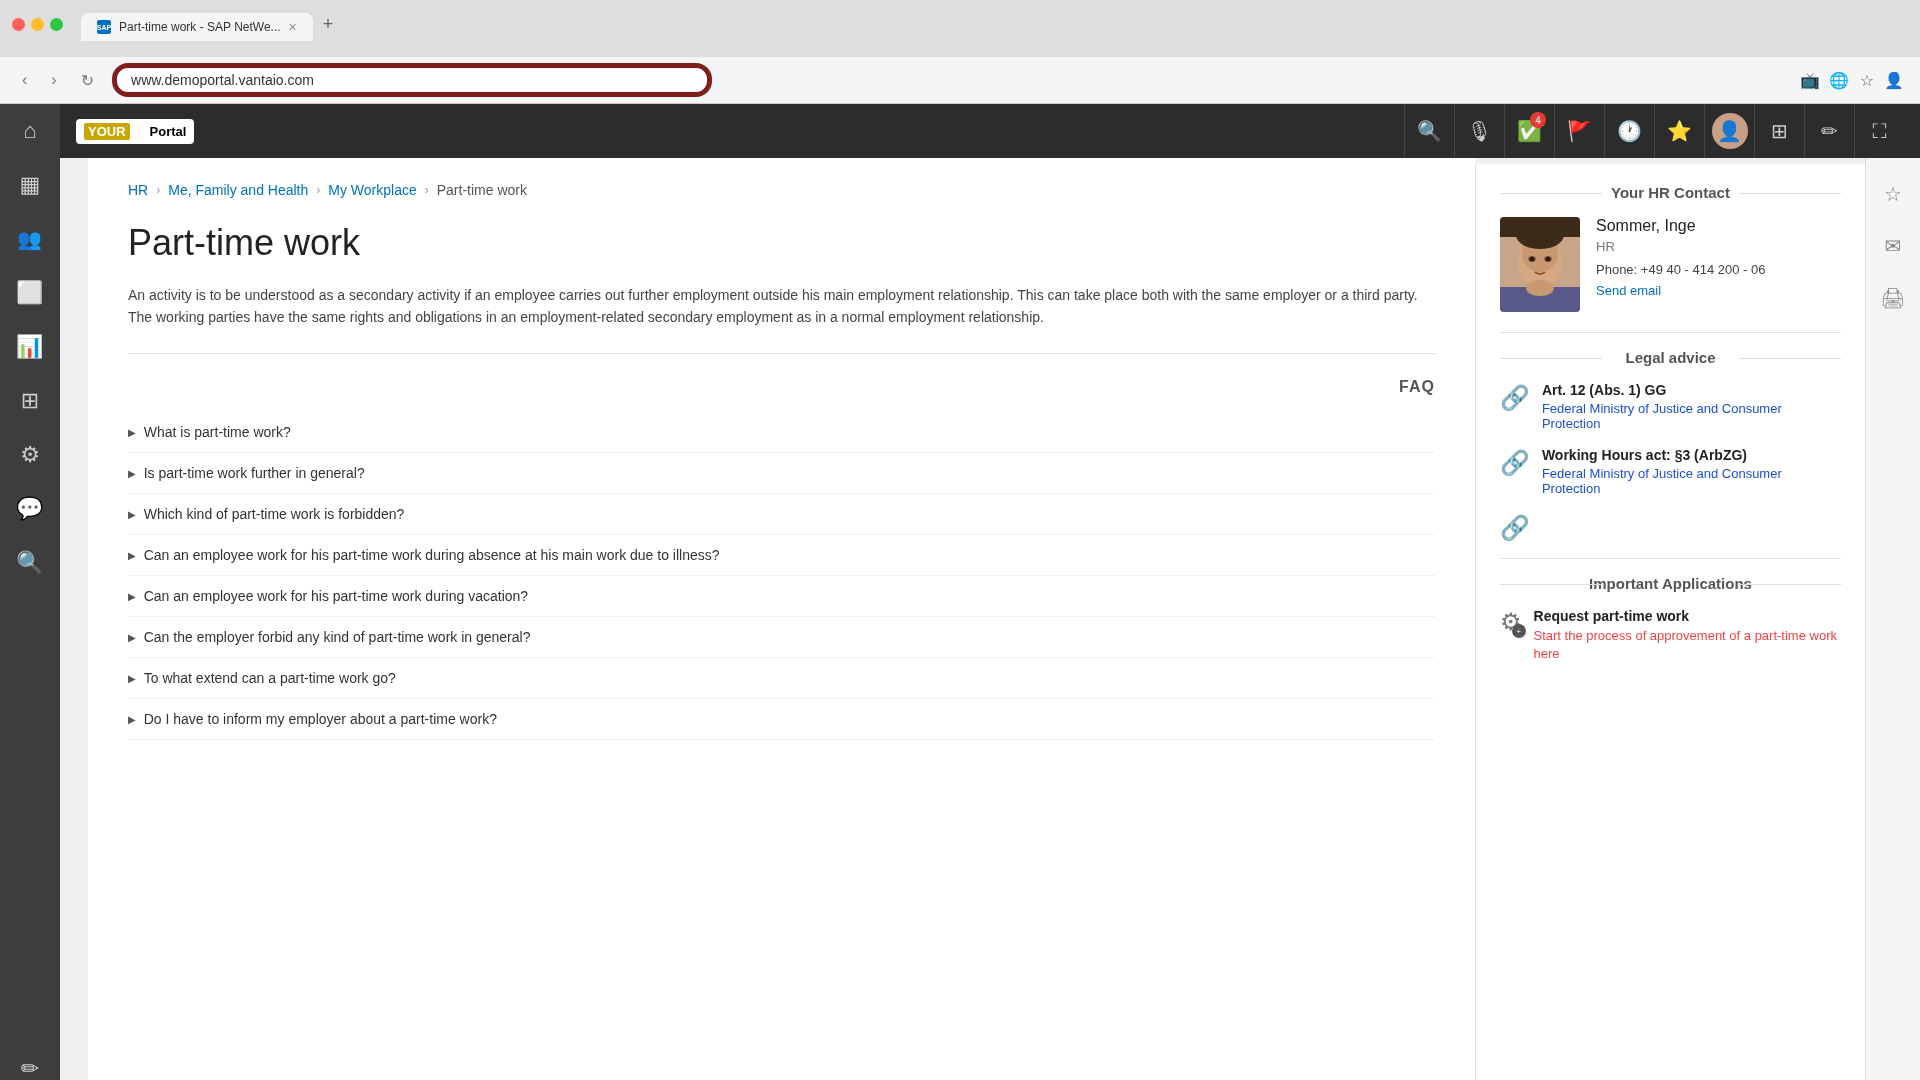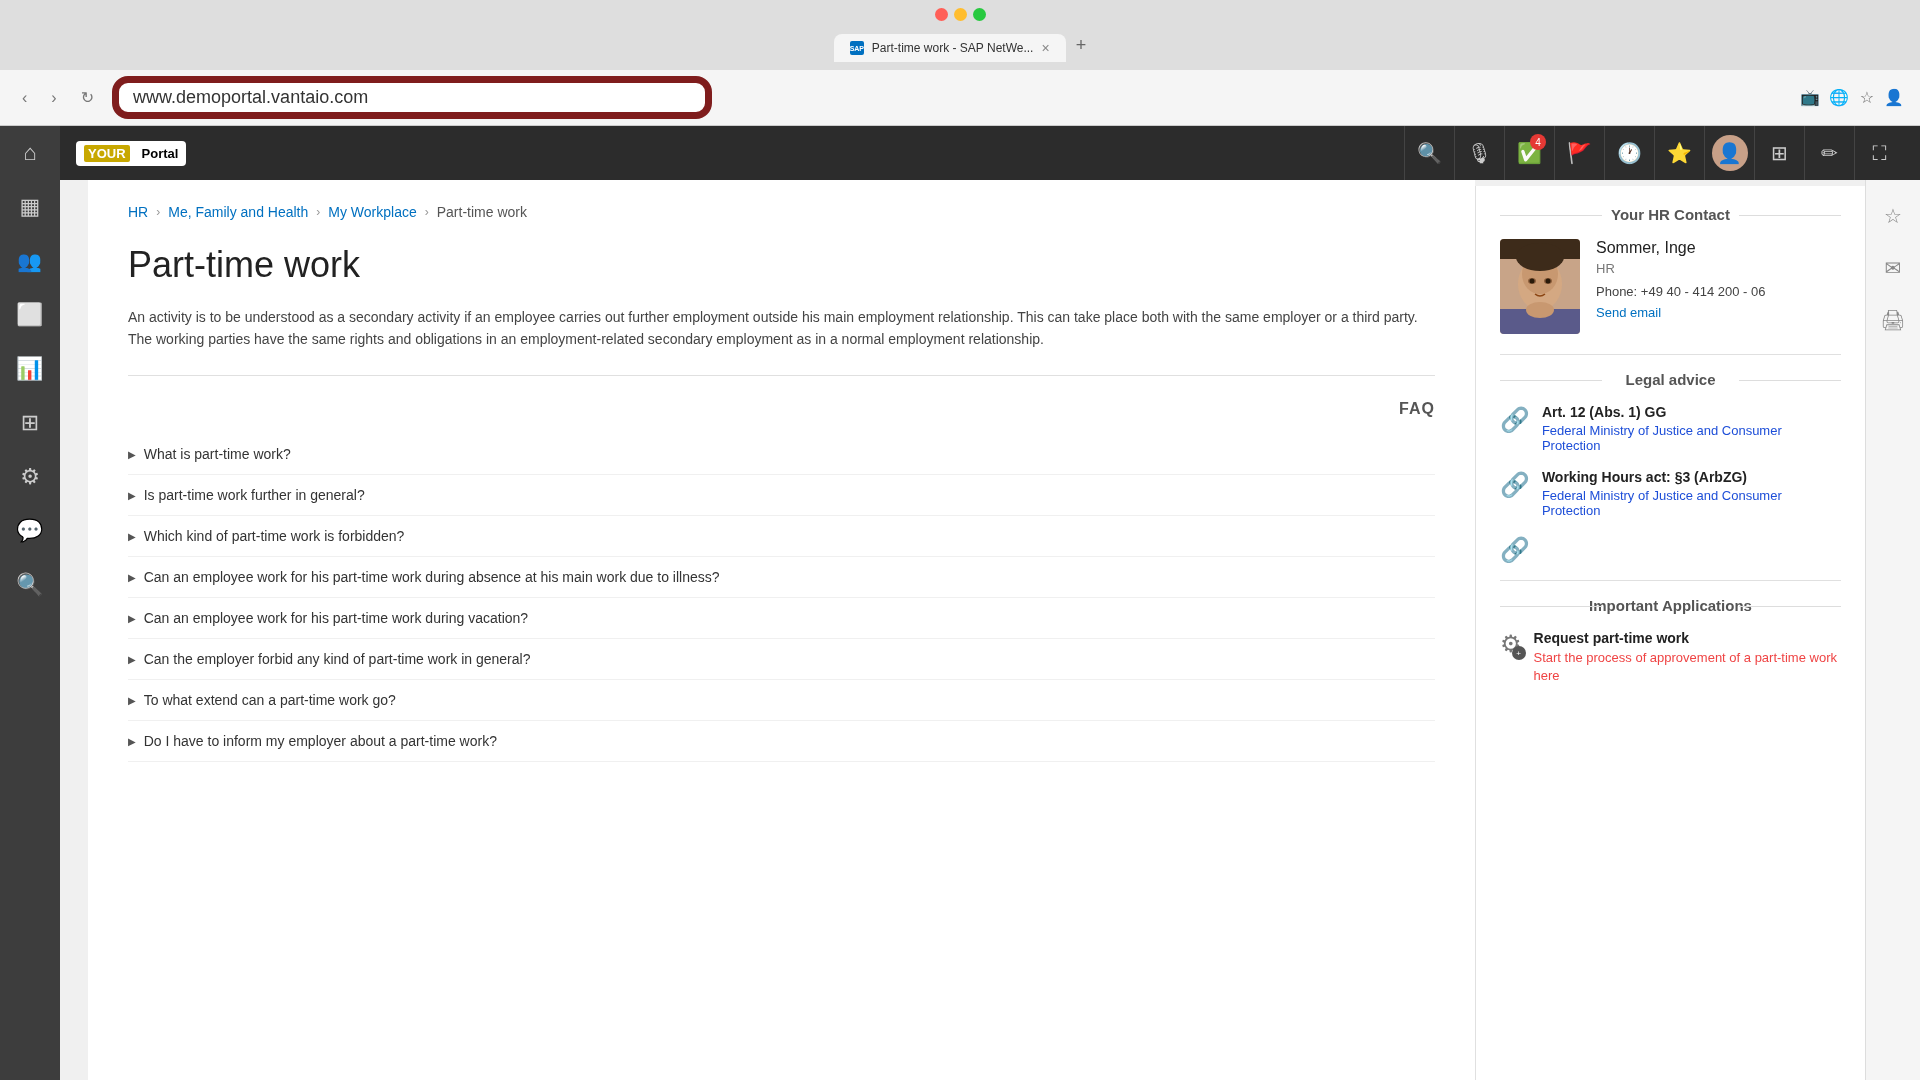--- a/index.html
+++ b/index.html
@@ -1,47 +1,47 @@
 <!DOCTYPE html>
 <html><head>
   <meta charset="utf-8">
   <style>
     * { box-sizing: border-box; margin: 0; padding: 0; }
     body { font-family: -apple-system, BlinkMacSystemFont, 'Segoe UI', Arial, sans-serif; background: #e8e8e8; }
 
     
     .browser-chrome { background: #dedede; padding: 8px 0 0 0; }
-    .browser-titlebar { display: flex; align-items: center; padding: 0 12px 8px; gap: 8px; flex-direction: column; }
+    .browser-titlebar { display: flex; align-items: center; padding: 0 12px 16px; gap: 8px; }
     .browser-dots { display: flex; gap: 6px; }
     .browser-dot { width: 13px; height: 13px; border-radius: 50%; }
     .dot-red { background: #ff5f57; }
     .dot-yellow { background: #ffbd2e; }
     .dot-green { background: #28c940; }
     .browser-tabs { display: flex; align-items: flex-end; margin-left: 10px; }
     .browser-tab { background: #f5f5f5; border-radius: 8px 8px 0 0; padding: 6px 16px; display: flex; align-items: center; gap: 8px; font-size: 12px; color: #333; min-width: 200px; }
     .browser-tab-icon { width: 14px; height: 14px; background: #0070c0; border-radius: 2px; display: flex; align-items: center; justify-content: center; color: white; font-size: 7px; font-weight: bold; }
     .tab-close { margin-left: auto; color: #888; cursor: pointer; font-size: 14px; }
     .tab-new { background: transparent; border: none; padding: 6px 10px; cursor: pointer; font-size: 18px; color: #666; align-self: center; }
     .browser-addressbar { background: #f5f5f5; display: flex; align-items: center; padding: 6px 16px; gap: 12px; border-bottom: 1px solid #ccc; }
     .nav-btn { background: none; border: none; cursor: pointer; color: #777; font-size: 16px; padding: 2px 6px; }
-    .address-input { flex: 1; background: white; border: 7px solid #7f1d1d; border-radius: 16px; padding: 4px 14px; font-size: 18px; color: #333; max-width: 600px; }
+    .address-input { flex: 1; background: white; border: 5px solid #7f1d1d; border-radius: 16px; padding: 4px 14px; font-size: 14px; color: #333; max-width: 600px; }
     .browser-actions { display: flex; gap: 10px; margin-left: auto; align-items: center; }
     .browser-actions span { font-size: 16px; color: #666; cursor: pointer; }
 
     
     .app-wrapper { display: flex; height: calc(100vh - 88px); background: #f0f0f0; }
 
     
     .sidebar { width: 60px; background: #3d3d3d; display: flex; flex-direction: column; align-items: center; padding-top: 0; }
     .sidebar-item { width: 60px; height: 54px; display: flex; align-items: center; justify-content: center; cursor: pointer; color: #ccc; font-size: 22px; }
     .sidebar-item.active { color: #ff9800; }
 
     
     .topbar { height: 54px; background: #2c2c2c; display: flex; align-items: center; padding: 0 16px; flex-shrink: 0; }
-    .topbar-logo { background: white; padding: 4px 8px; border-radius: 4px; font-size: 13px; font-weight: bold; display: flex; align-items: center; gap: 12px; }
+    .topbar-logo { background: white; padding: 4px 8px; border-radius: 4px; font-size: 13px; font-weight: bold; display: flex; align-items: center; gap: 20px; }
     .logo-your { background: #c8a800; color: white; padding: 1px 4px; border-radius: 2px; }
     .topbar-spacer { flex: 1; }
     .topbar-icon { width: 50px; height: 54px; display: flex; align-items: center; justify-content: center; cursor: pointer; color: #ccc; font-size: 20px; border-left: 1px solid #444; position: relative; }
     .badge { position: absolute; top: 8px; right: 8px; background: #e53935; color: white; border-radius: 10px; font-size: 10px; width: 16px; height: 16px; display: flex; align-items: center; justify-content: center; }
     .topbar-avatar { width: 36px; height: 36px; border-radius: 50%; background: #bbb; overflow: hidden; display: flex; align-items: center; justify-content: center; }
 
     
     .main-area { flex: 1; display: flex; flex-direction: column; overflow: hidden; }
     .content-body { display: flex; flex: 1; overflow: hidden; padding-left: 28px; }
 

